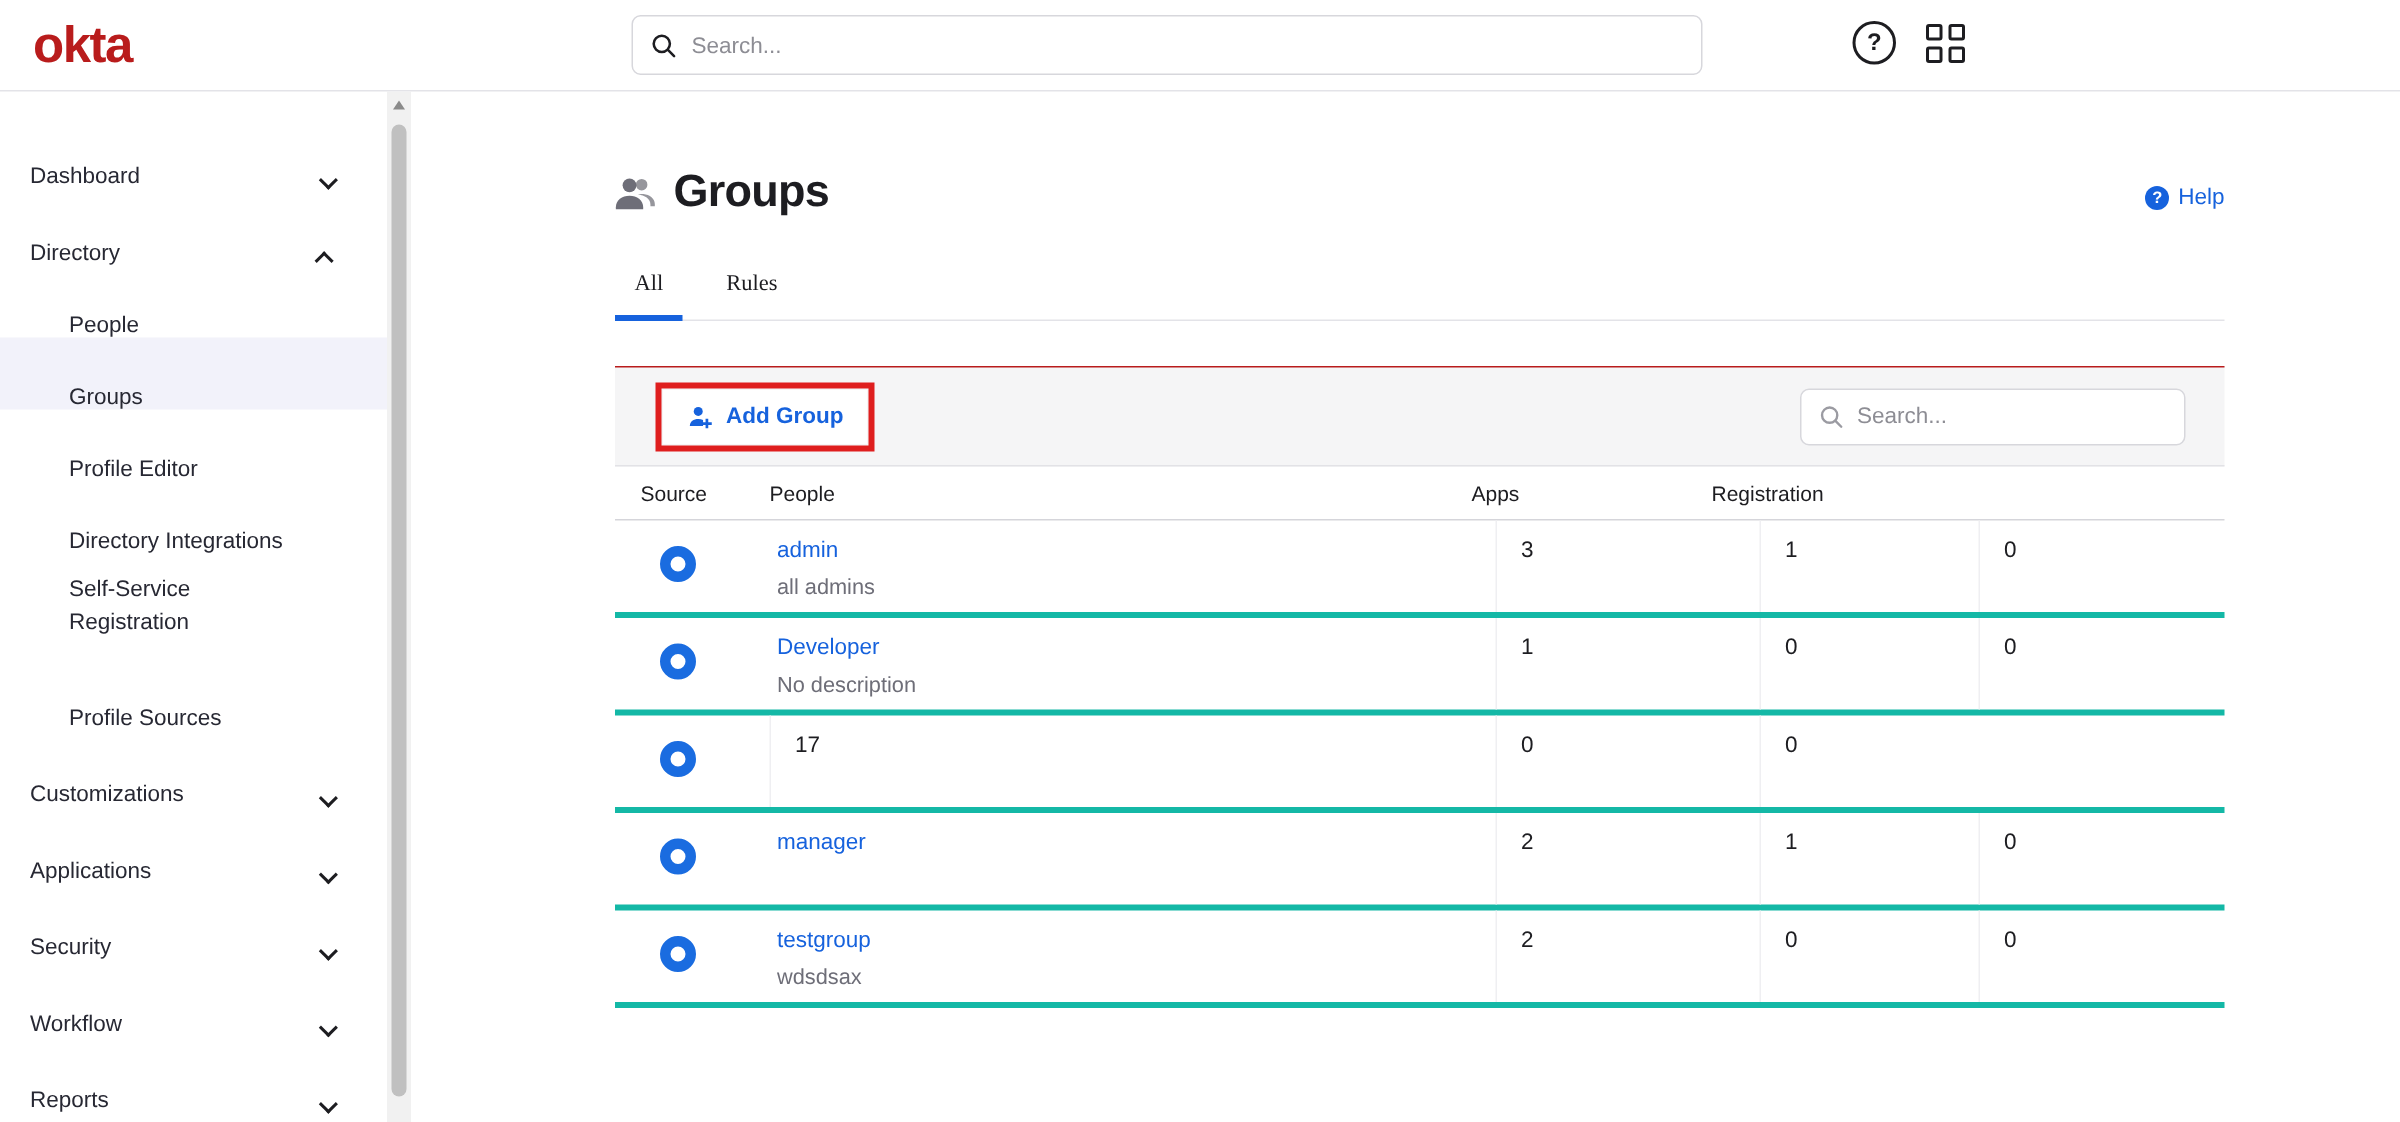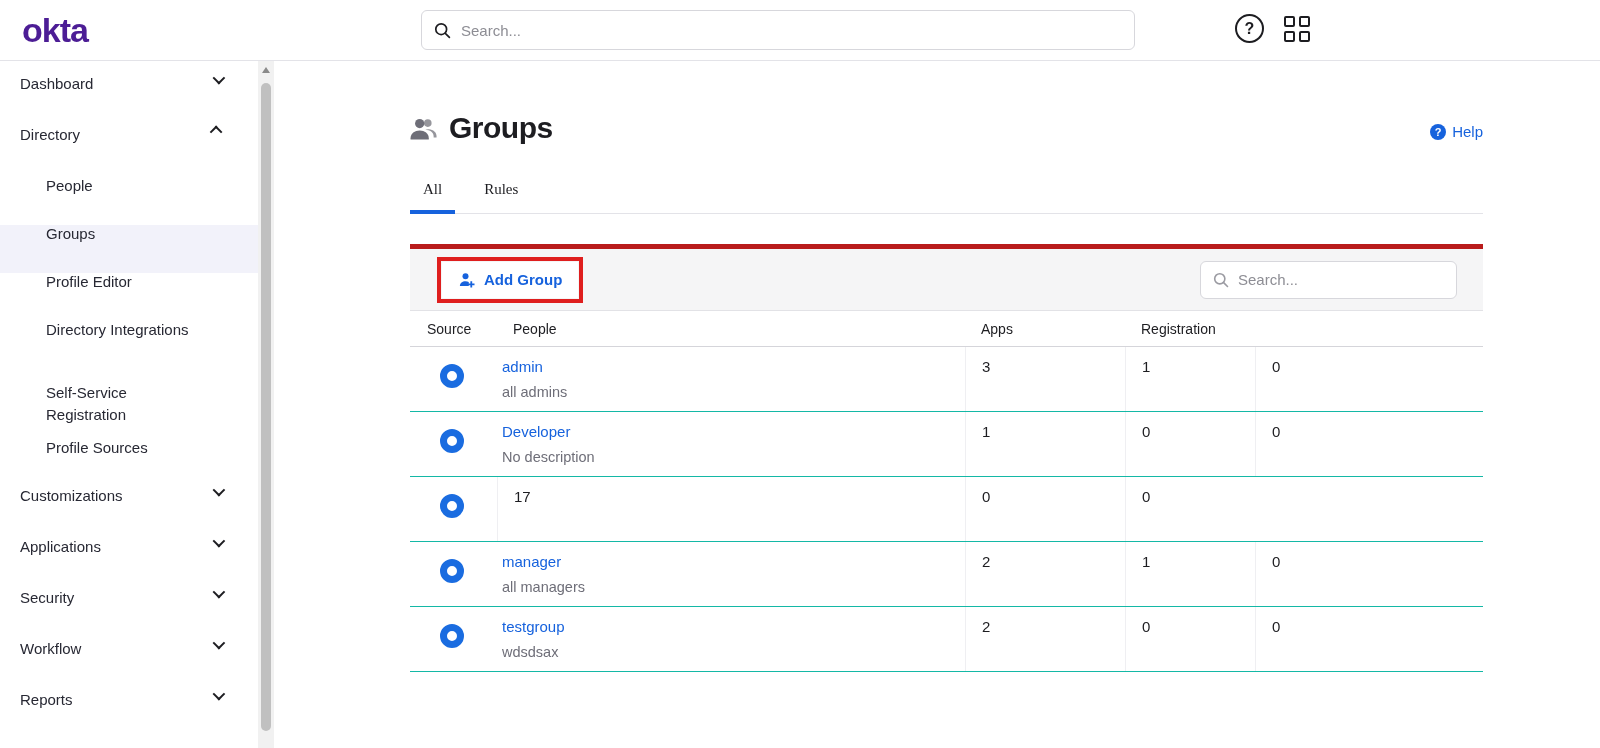--- a/index.html
+++ b/index.html
@@ -3,39 +3,39 @@
 <meta charset="utf-8">
 <style>
   * { box-sizing: border-box; margin: 0; padding: 0; }
   html, body { width: 1600px; height: 748px; overflow: hidden; background: #fff;
     font-family: "Liberation Sans", sans-serif; color: #1d1d21; }
 
   
   .topbar { position: absolute; left: 0; top: 0; width: 1600px; height: 61px;
     background: #fff; border-bottom: 1px solid #e3e3e8; z-index: 5; }
   .logo { position: absolute; left: 22px; top: 11px; font-size: 34px; font-weight: 700;
-    color: #4c1d95; letter-spacing: -1px; cursor: pointer; }
+    color: #b91c1c; letter-spacing: -1px; cursor: pointer; }
   .global-search { position: absolute; left: 421px; top: 10px; width: 714px; height: 40px;
     border: 1px solid #d7d7dc; border-radius: 6px; background: #fff;
     display: flex; align-items: center; padding: 0 12px; }
   .global-search svg { flex: 0 0 auto; color: #1d1d21; }
   .global-search input { border: none; outline: none; flex: 1; margin-left: 10px;
     font-size: 15px; font-family: inherit; color: #1d1d21; background: transparent; }
   .global-search input::placeholder { color: #8d8d94; }
   .topbar-icons { position: absolute; right: 290px; top: 14px; display: flex; gap: 20px; align-items: center; }
   .help-circle { width: 29px; height: 29px; border: 2px solid #1d1d21; border-radius: 50%;
     display: flex; align-items: center; justify-content: center; font-size: 16px; font-weight: 700; cursor: pointer; }
   .apps-grid { display: grid; grid-template-columns: 11px 11px; grid-template-rows: 11px 11px;
     gap: 4px; cursor: pointer; }
   .apps-grid span { border: 2px solid #1d1d21; border-radius: 2px; }
 
   
   .sidebar { position: absolute; left: 0; top: 61px; width: 258px; height: 687px;
     background: #fff; padding-top: 14px; font-size: 15px; }
-  .nav-item { display: flex; align-items: flex-start; cursor: pointer; color: #272833; }
+  .nav-item { display: flex; align-items: flex-end; cursor: pointer; color: #272833; }
   .nav-section { height: 51px; padding: 0 36px 0 20px; justify-content: space-between; }
   .nav-child { height: 48px; padding-left: 46px; }
   .nav-child.two-line { height: 70px; flex-direction: column; align-items: flex-start; justify-content: center; line-height: 22px; }
   .nav-child.selected { background: #f2f2fa; }
   .chev { width: 9px; height: 9px; border-right: 2px solid #1d1d21; border-bottom: 2px solid #1d1d21; display: inline-block; }
   .chev.down { transform: rotate(45deg) translateY(-2px); }
   .chev.up { transform: rotate(225deg) translateY(-2px); }
 
   
   .scrollbar { position: absolute; left: 258px; top: 61px; width: 16px; height: 687px; background: #f1f1f1; }
@@ -54,40 +54,40 @@
   .page-title { display: flex; align-items: center; gap: 12px; font-size: 30px; font-weight: 700; letter-spacing: -0.5px; }
   .help-link { position: absolute; right: 0; top: 12px; display: flex; align-items: center; gap: 6px;
     color: #1662dd; font-size: 15px; cursor: pointer; }
   .help-badge { width: 16px; height: 16px; border-radius: 50%; background: #1662dd; color: #fff;
     font-size: 11px; font-weight: 700; display: flex; align-items: center; justify-content: center; }
 
   .tabs { margin-top: 24px; border-bottom: 1px solid #e3e3e8; display: flex; font-family: Liberation Serif, serif; }
   .tab { padding: 0 13px 12px; margin-right: 16px; font-size: 15px; cursor: pointer; color: #1d1d21; }
   .tab.active { border-bottom: 4px solid #1662dd; margin-bottom: -1px; }
 
-  .toolbar { margin-top: 30px; height: 67px; background: #f5f5f6; border-top: 5px solid #b91c1c;
+  .toolbar { margin-top: 30px; height: 67px; background: #f5f5f6; border-top: 1px solid #b91c1c;
     border-bottom: 1px solid #e2e2e6; display: flex; align-items: center; justify-content: space-between; }
   .annotation-box { margin-left: 27px; border: 4px solid #df1e1e; padding: 1px; }
   .add-group-btn { background: #fff; border: none; height: 36px; padding: 0 16px; display: flex;
     align-items: center; gap: 8px; color: #1662dd; font-size: 15px; font-weight: 700;
     font-family: inherit; cursor: pointer; }
   .table-search { margin-right: 26px; width: 257px; height: 38px; background: #fff;
     border: 1px solid #d7d7dc; border-radius: 6px; display: flex; align-items: center; padding: 0 12px; }
   .table-search svg { color: #9b9ba2; }
   .table-search input { border: none; outline: none; flex: 1; margin-left: 9px; font-size: 15px;
     font-family: inherit; color: #1d1d21; background: transparent; }
   .table-search input::placeholder { color: #8d8d94; }
 
   .grid-row { display: grid; grid-template-columns: 87px 468px 160px 130px 1fr; }
   .thead { height: 36px; align-items: center; border-bottom: 1px solid #d5d5da;
     font-size: 14px; font-weight: 400; }
   .th-source { padding-left: 17px; }
   .th-name { padding-left: 5px; }
   .th-num { padding-left: 16px; }
-  .trow { height: 65px; border-bottom: 1px solid #14b8a6; }
+  .trow { height: 65px; border-bottom: 4px solid #14b8a6; gap: 16px; }
   .cell-source { padding-left: 30px; padding-top: 17px; }
   .okta-ring { width: 24px; height: 24px; border: 7px solid #1a6ce0; border-radius: 50%; }
   .cell-name { padding-left: 5px; padding-top: 11px; }
   .group-link { color: #1662dd; font-size: 15px; text-decoration: none; cursor: pointer; }
   .group-desc { margin-top: 8px; color: #6e6e78; font-size: 14.5px; }
   .cell-num { padding-left: 16px; padding-top: 11px; font-size: 15px; border-left: 1px solid #efeff2; }
 
   .icon-svg { display: inline-flex; }
 </style>
 </head>
@@ -257,21 +257,20 @@
       <div class="cell-num">0</div>
       <div class="cell-num">0</div>
     </div>
 
     <div class="grid-row trow">
       <div class="cell-source">
           <div class="okta-ring"></div>
         </div>
       <div class="cell-name">
         <a class="group-link">manager</a>
-        <div class="group-desc">all managers</div>
       </div>
       <div class="cell-num">2</div>
       <div class="cell-num">1</div>
       <div class="cell-num">0</div>
     </div>
 
     <div class="grid-row trow">
       <div class="cell-source">
           <div class="okta-ring"></div>
         </div>

